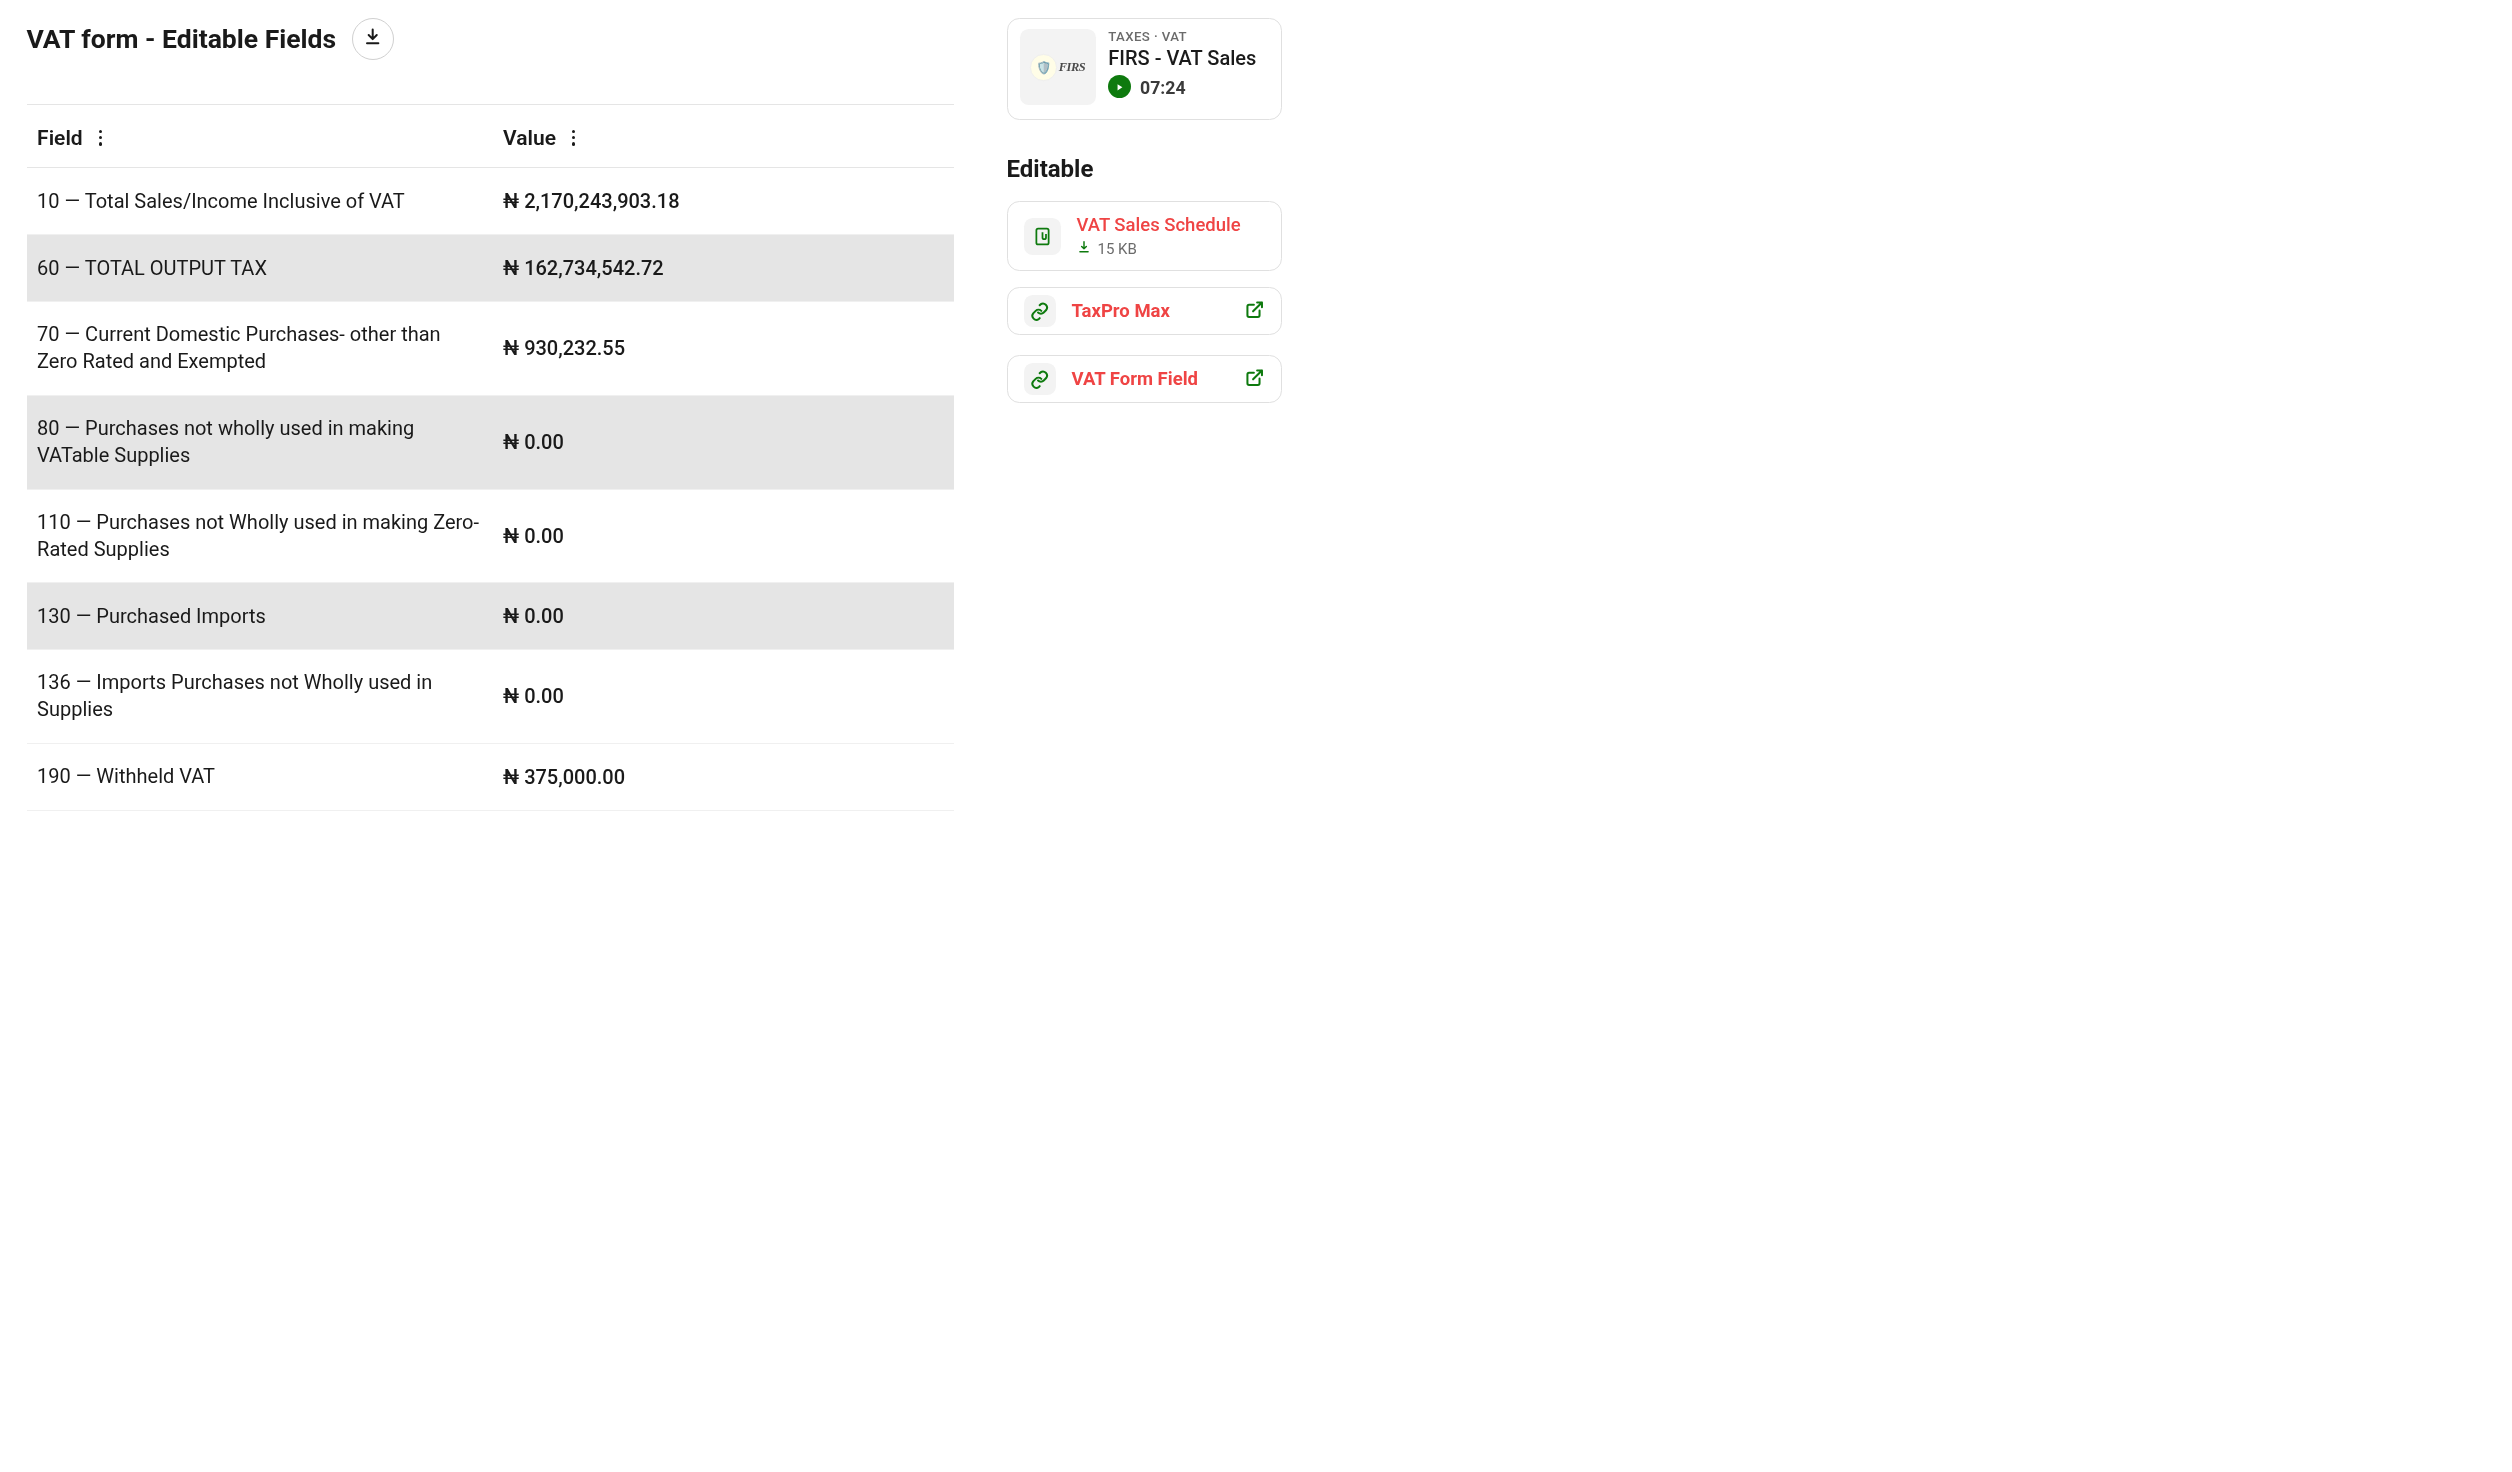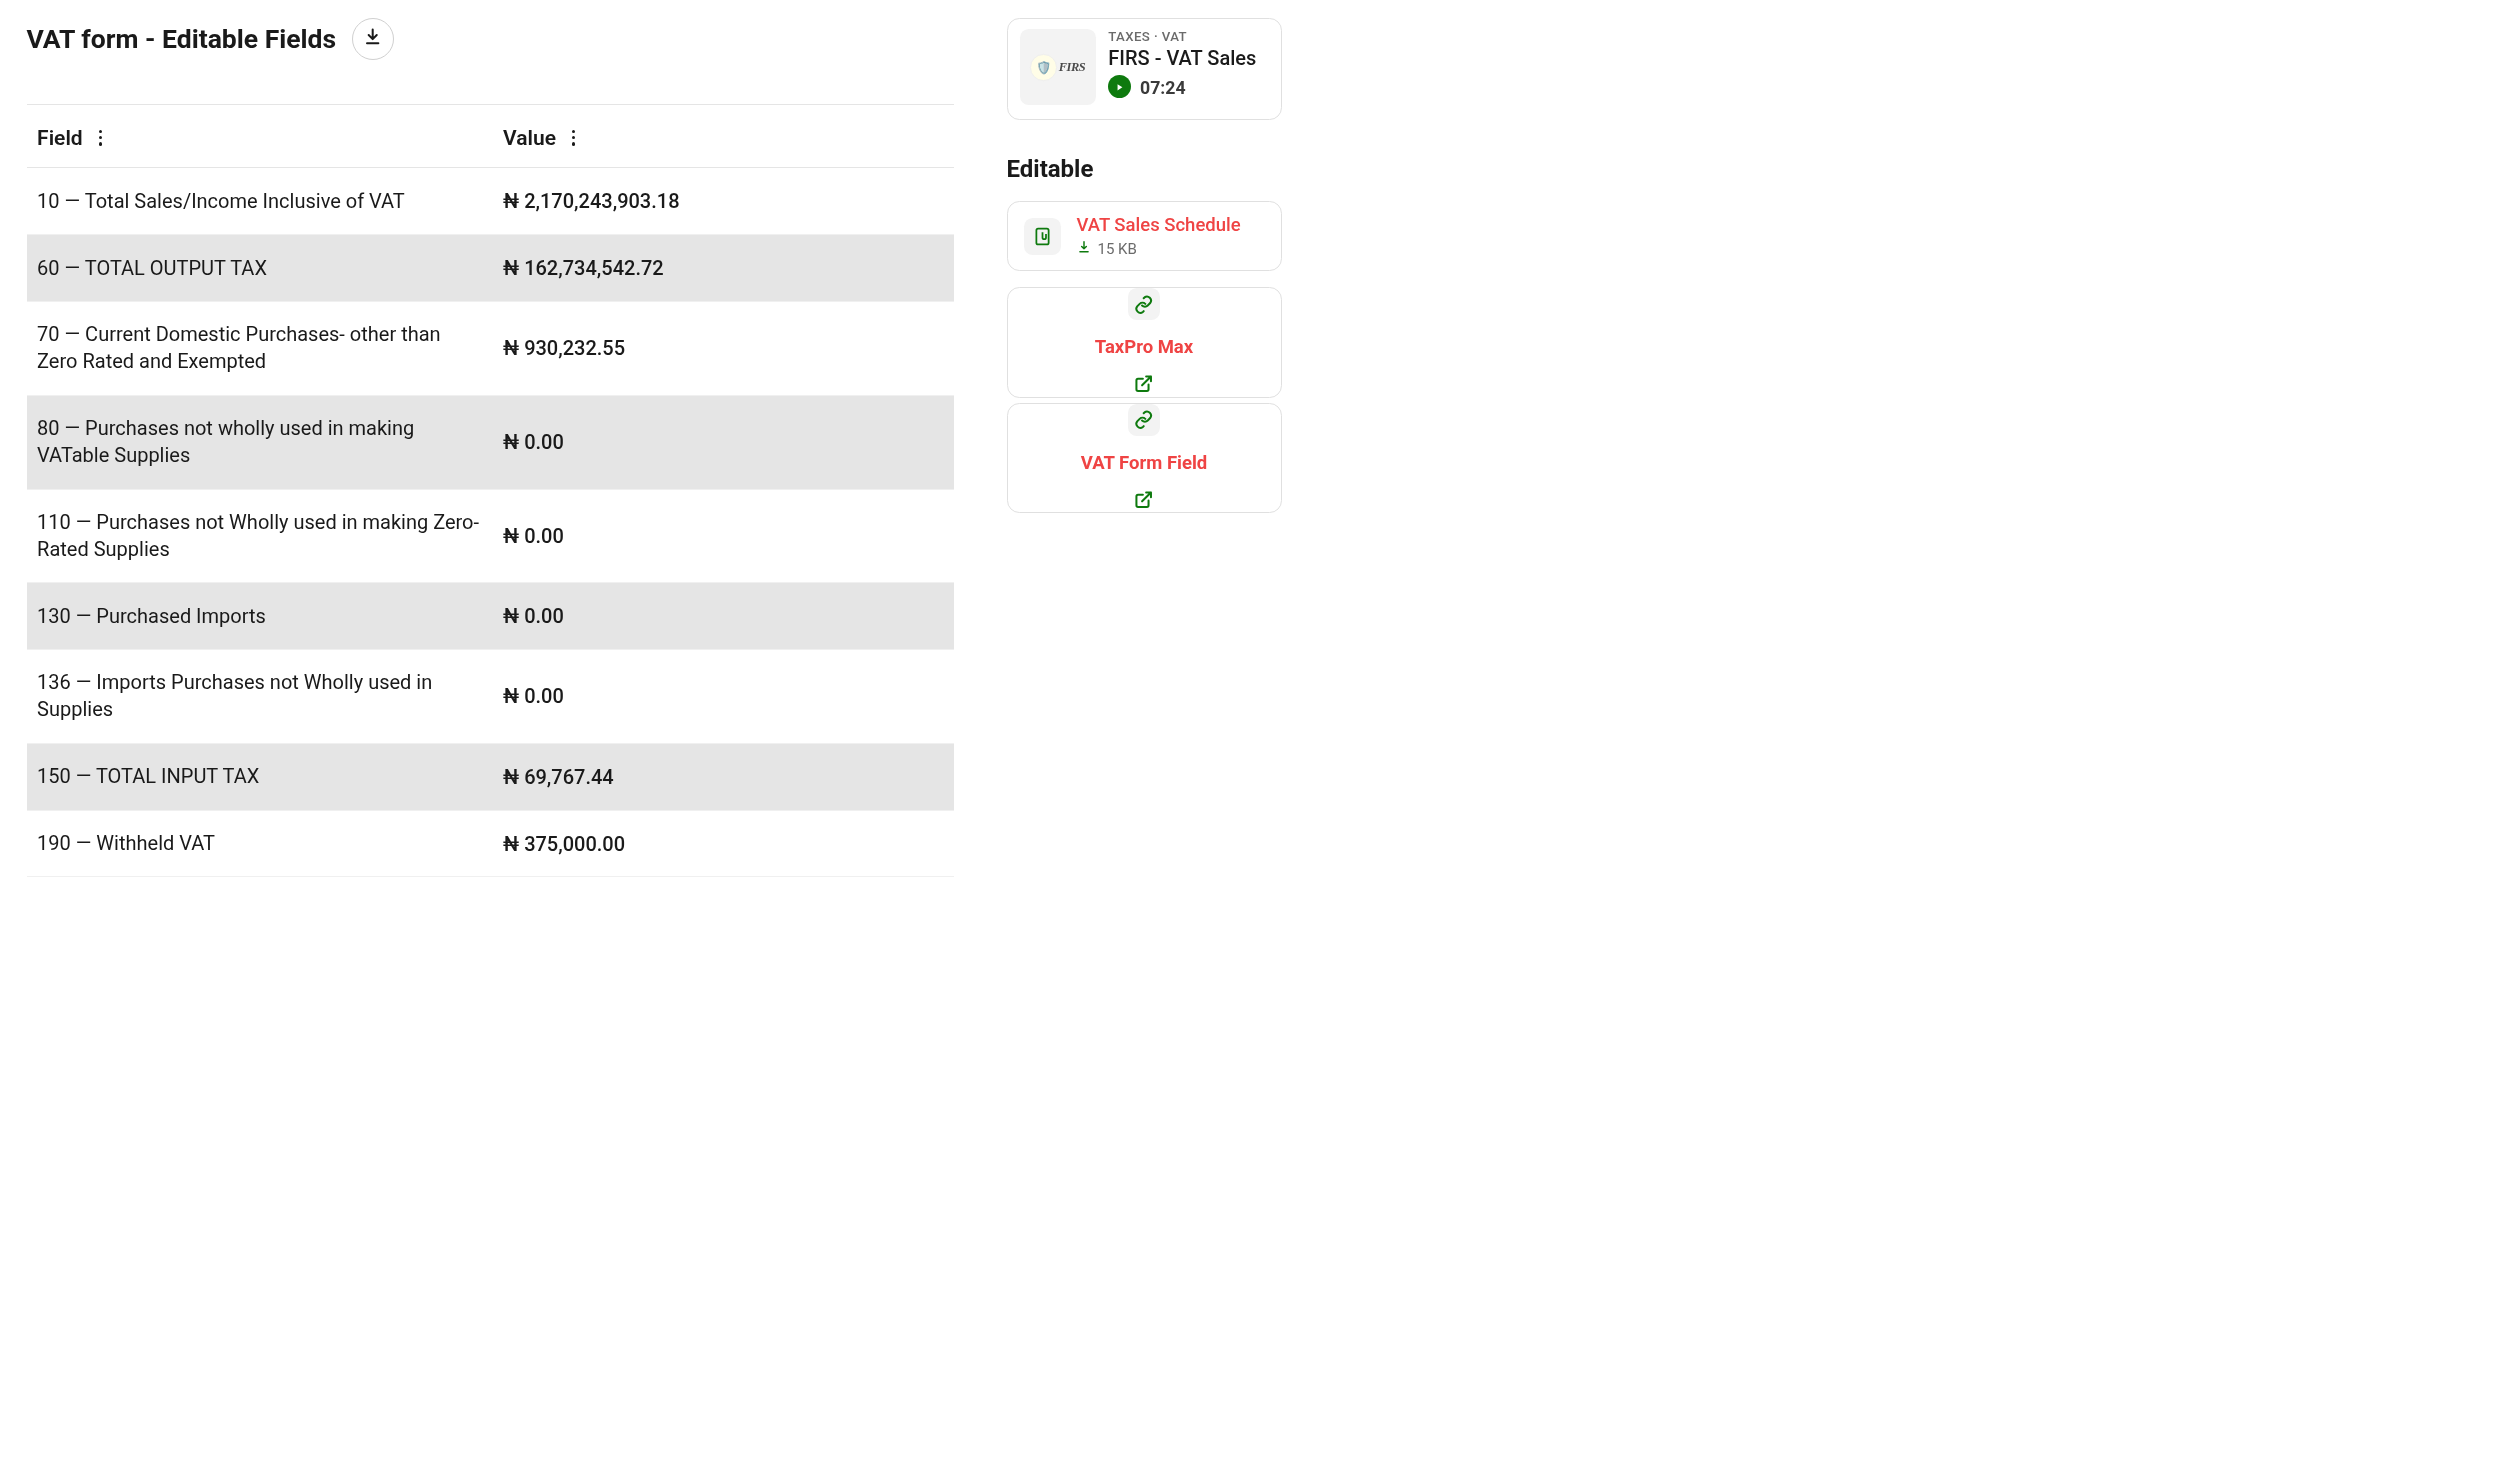--- a/index.html
+++ b/index.html
@@ -209,23 +209,22 @@
       border: 0.9px solid #e0e0e0;
       border-radius: 12.4px;
       padding: 12.4px 16px;
       display: flex;
       align-items: center;
       gap: 16px;
       margin-bottom: 16px;
       cursor: pointer;
     }
     .resource-card.slim {
-      padding: 0 16px;
-      margin-bottom: 5px;
-      flex-direction: column;
+      padding: 7px 16px;
+      margin-bottom: 20px;
     }
     .resource-icon-box {
       width: 37px;
       height: 37px;
       background: #f3f3f3;
       border-radius: 8.8px;
       display: flex;
       align-items: center;
       justify-content: center;
       flex-shrink: 0;
@@ -322,24 +321,20 @@
             <div class="cell-value">₦ 0.00</div>
           </div>
           <div class="table-row striped">
             <div class="cell-name">130 — Purchased Imports</div>
             <div class="cell-value">₦ 0.00</div>
           </div>
           <div class="table-row">
             <div class="cell-name">136 — Imports Purchases not Wholly used in Supplies</div>
             <div class="cell-value">₦ 0.00</div>
           </div>
-          <div class="table-row striped">
-            <div class="cell-name">150 — TOTAL INPUT TAX</div>
-            <div class="cell-value">₦ 69,767.44</div>
-          </div>
           <div class="table-row">
             <div class="cell-name">190 — Withheld VAT</div>
             <div class="cell-value">₦ 375,000.00</div>
           </div>
         </div>
     </div>
   </div>
 
   <aside class="sidebar">
     <div class="video-card">

